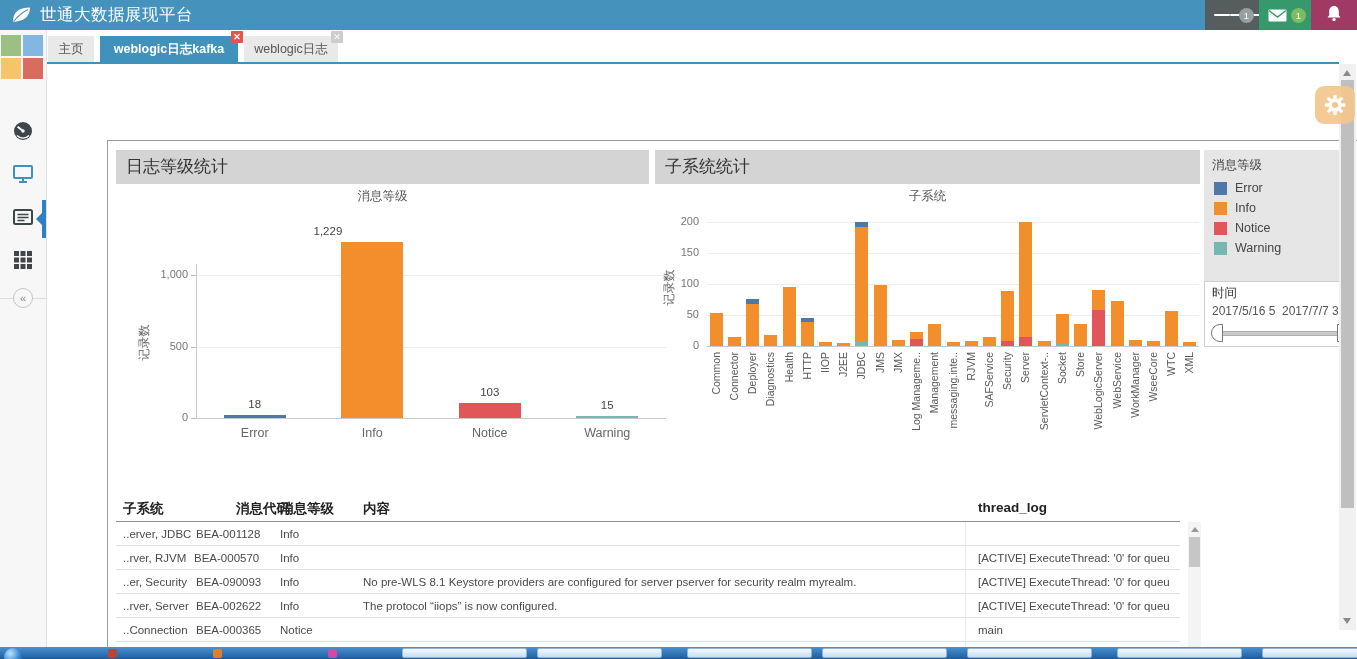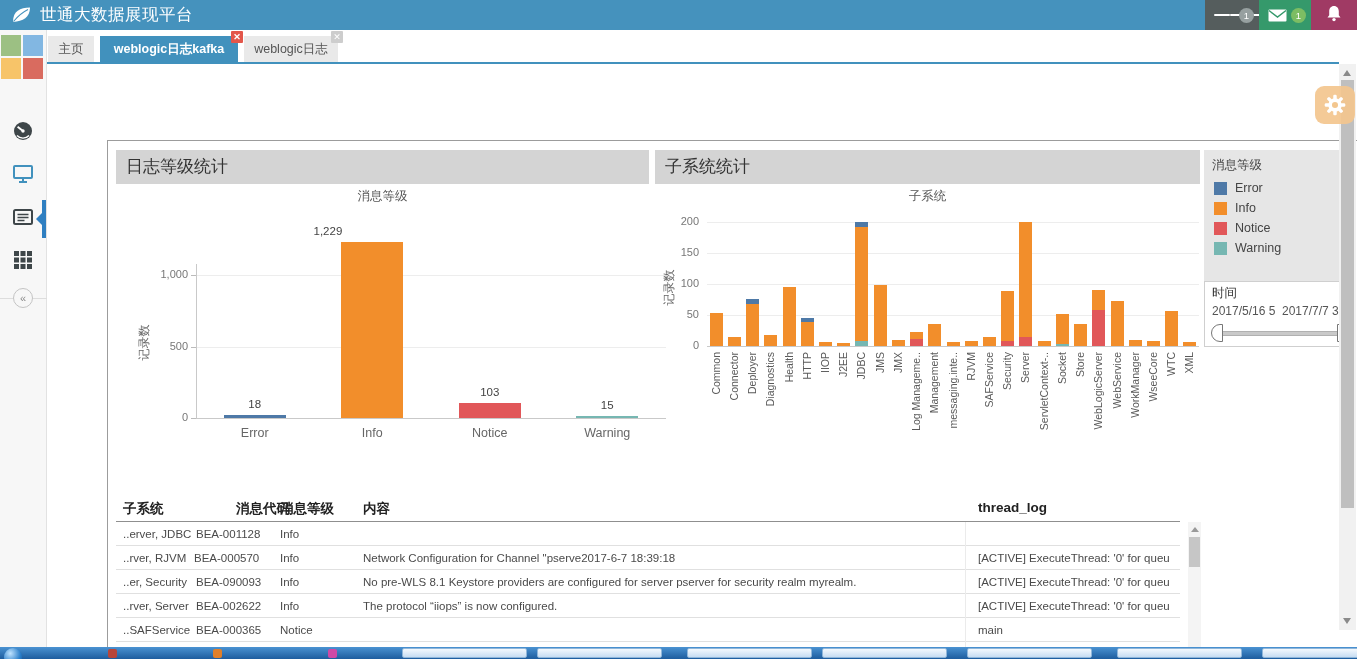--- a/index.html
+++ b/index.html
@@ -357,42 +357,41 @@
             <div class="trow" style="top: 0px;">
               <div class="cell" style="left: 7px; width: 72px;">..erver, JDBC</div>
               <div class="cell" style="left: 80px; width: 80px;">BEA-001128</div>
               <div class="cell" style="left: 164px; width: 80px;">Info</div>
               <div class="rowline" style="bottom: 0px; left: 0px; width: 1064px;"></div>
             </div>
             <div class="trow" style="top: 24px;">
               <div class="cell" style="left: 7px; width: 72px;">..rver, RJVM</div>
               <div class="cell" style="left: 78px; width: 80px;">BEA-000570</div>
               <div class="cell" style="left: 164px; width: 80px;">Info</div>
-              <div class="cell" style="left: 247px; width: 608px;">Network Configuration for Channel "pserve2017-6-7 18:39:18</div>
               <div class="cell" style="left: 862px; width: 198px;">[ACTIVE] ExecuteThread: '0' for queu</div>
               <div class="rowline" style="bottom: 0px; left: 0px; width: 1064px;"></div>
             </div>
             <div class="trow" style="top: 48px;">
               <div class="cell" style="left: 7px; width: 72px;">..er, Security</div>
               <div class="cell" style="left: 80px; width: 80px;">BEA-090093</div>
               <div class="cell" style="left: 164px; width: 80px;">Info</div>
               <div class="cell" style="left: 247px; width: 608px;">No pre-WLS 8.1 Keystore providers are configured for server pserver for security realm myrealm.</div>
               <div class="cell" style="left: 862px; width: 198px;">[ACTIVE] ExecuteThread: '0' for queu</div>
               <div class="rowline" style="bottom: 0px; left: 0px; width: 1064px;"></div>
             </div>
             <div class="trow" style="top: 72px;">
               <div class="cell" style="left: 7px; width: 72px;">..rver, Server</div>
               <div class="cell" style="left: 80px; width: 80px;">BEA-002622</div>
               <div class="cell" style="left: 164px; width: 80px;">Info</div>
               <div class="cell" style="left: 247px; width: 608px;">The protocol “iiops” is now configured.</div>
               <div class="cell" style="left: 862px; width: 198px;">[ACTIVE] ExecuteThread: '0' for queu</div>
               <div class="rowline" style="bottom: 0px; left: 0px; width: 1064px;"></div>
             </div>
             <div class="trow" style="top: 96px;">
-              <div class="cell" style="left: 7px; width: 72px;">..SAFService</div>
+              <div class="cell" style="left: 7px; width: 72px;">..Connection</div>
               <div class="cell" style="left: 80px; width: 80px;">BEA-000365</div>
               <div class="cell" style="left: 164px; width: 80px;">Notice</div>
               <div class="cell" style="left: 862px; width: 198px;">main</div>
               <div class="rowline" style="bottom: 0px; left: 0px; width: 1064px;"></div>
             </div>
             <div class="trow" style="top: 120px;">
               <div class="cell" style="left: 7px; width: 72px; white-space: normal; line-height: 12px; top: 4px; overflow: visible;">..M, pserver, WTC</div>
               <div class="cell" style="left: 80px; width: 80px;">BEA-180046</div>
               <div class="cell" style="left: 164px; width: 80px;">Info</div>
               <div class="cell" style="left: 247px; width: 608px;">INFO: Logging service enabled.</div>

